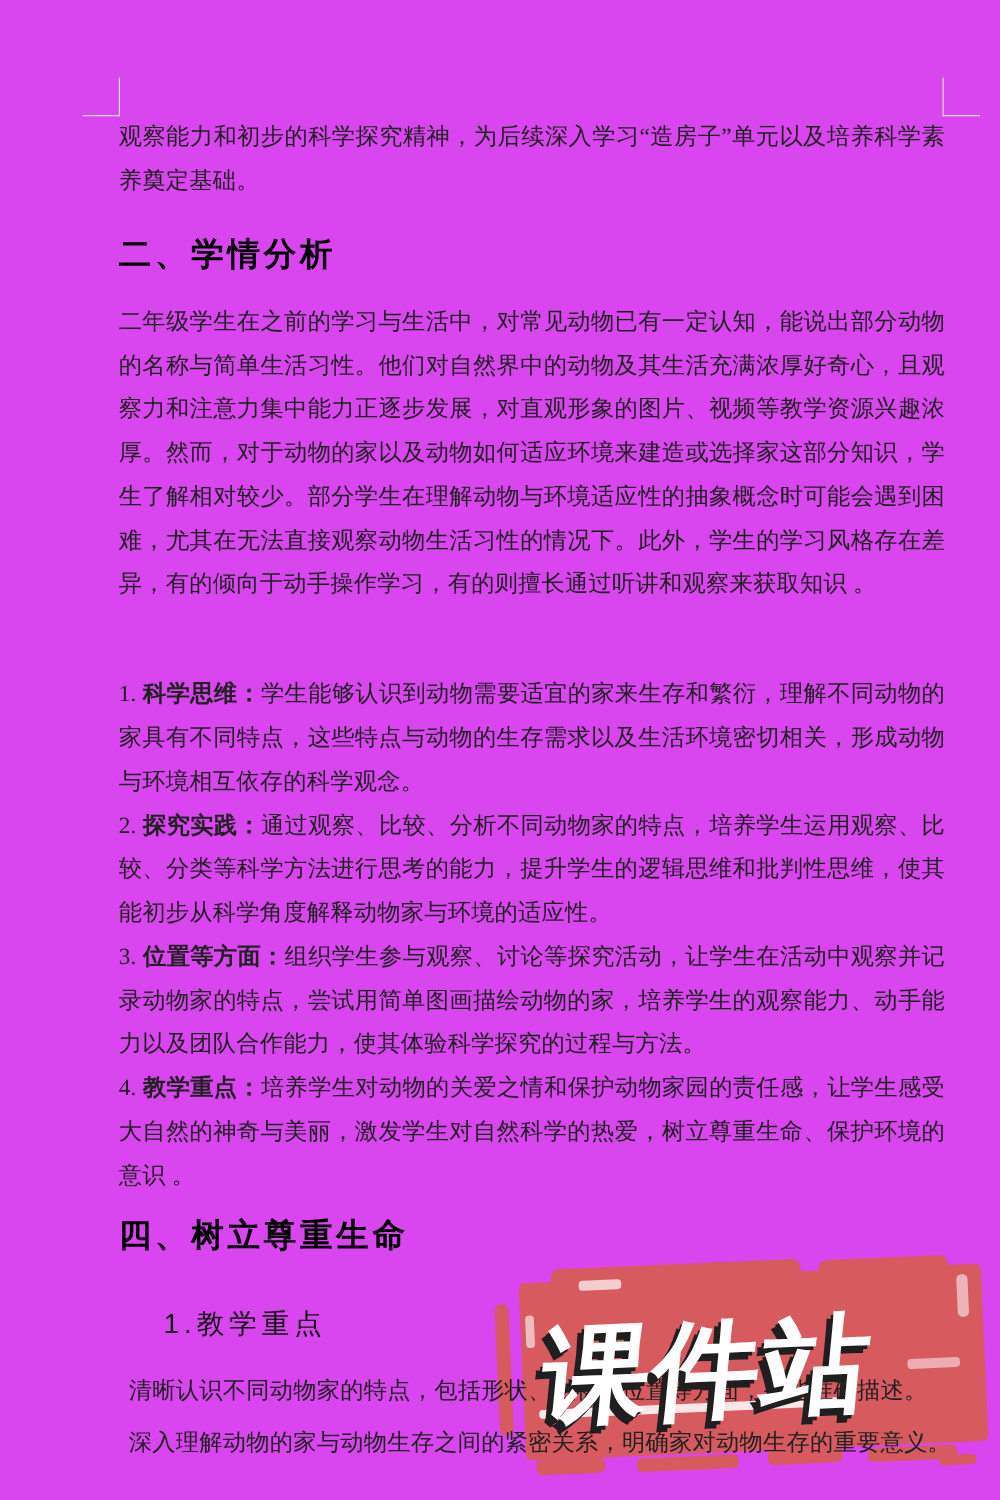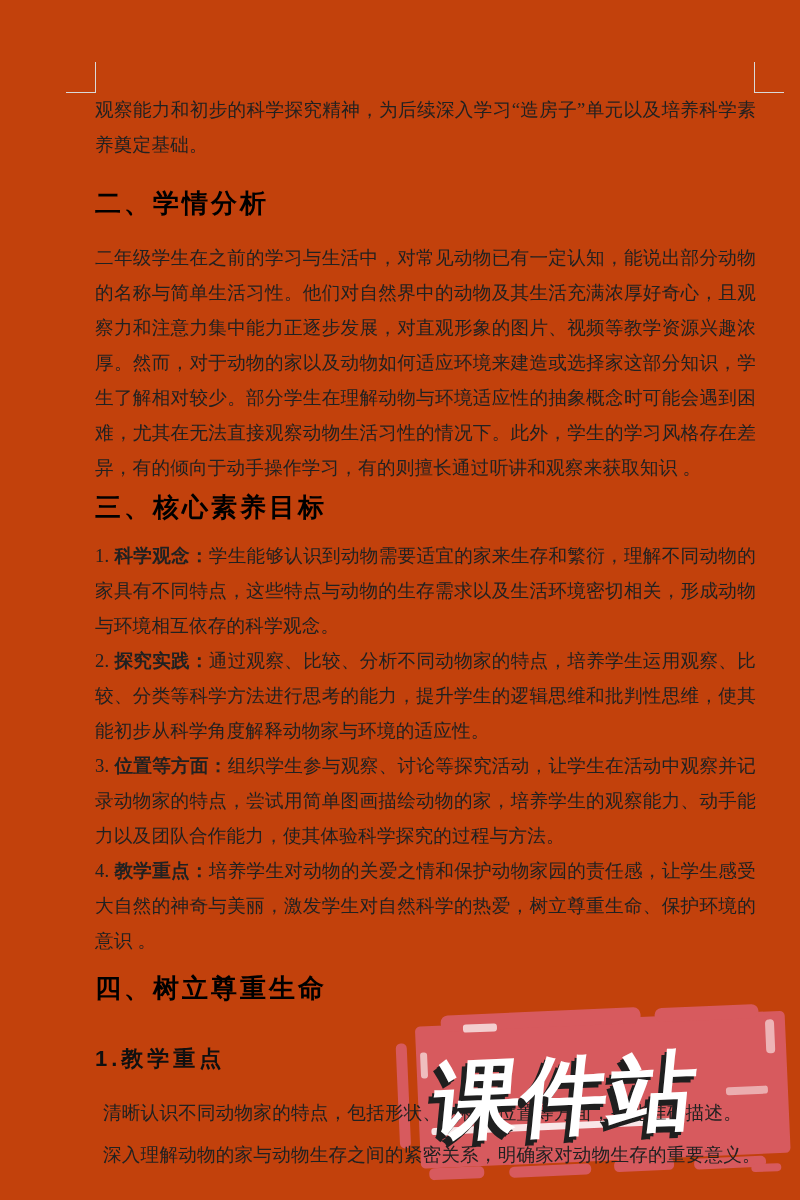--- a/index.html
+++ b/index.html
@@ -1,17 +1,17 @@
 <!DOCTYPE html>
 <html><head>
 <meta charset="utf-8">
 <style>
   html,body { margin:0; padding:0; background:#ffffff; }
   .page {
-    position:relative; width:800px; height:1200px; background:#c2410c;
+    position:relative; width:800px; height:1200px; background:#d946ef;
     overflow:hidden;
     font-family:"Liberation Serif","DejaVu Serif",serif;
     color:#212121;
   }
   
   .crop-mark { position:absolute; width:29px; height:30px; z-index:0; }
   .crop-mark.tl { left:66px; top:62px; border-right:1px solid #d9d9d9; border-bottom:1px solid #d9d9d9; }
   .crop-mark.tr { left:754px; top:62px; border-left:1px solid #d9d9d9; border-bottom:1px solid #d9d9d9; }
 
   .block { position:absolute; left:95px; width:661px; z-index:2; }
@@ -19,22 +19,22 @@
     font-size:18.6px; line-height:35px; text-align:justify;
     text-justify:inter-ideograph; letter-spacing:0.2px;
   }
   .h2 {
     font-family:Liberation Serif, serif;
     font-weight:700; font-size:26px; letter-spacing:3px;
     line-height:36px; color:#000;
   }
   .h3 {
     font-family:"Liberation Sans","DejaVu Sans",sans-serif;
-    font-weight:700; font-size:22px; letter-spacing:4px;
-    line-height:30px; color:#101010;
+    font-weight:400; font-size:22px; letter-spacing:4px;
+    line-height:30px; color:#101010;margin-left:36px;
   }
   .num { margin-right:5px; }
   .lbl { font-weight:700; }
   .pt { width:700px; text-align:left; padding-left:8px; }
 
   
   .stamp-red-layer, .stamp-text-layer {
     position:absolute; left:396px; top:1005px; width:400px; height:180px;
     transform:rotate(-2.5deg); pointer-events:none;
   }
@@ -78,24 +78,23 @@
       <rect x="372" y="22" width="9" height="34" rx="4" opacity="0.55"></rect>
     </g>
   </svg>
 
   <div class="block body-text" style="top:92px">观察能力和初步的科学探究精神，为后续深入学习“造房子”单元以及培养科学素养奠定基础。</div>
 
   <div class="block h2" style="top:186px">二、学情分析</div>
 
   <div class="block body-text" style="top:240px">二年级学生在之前的学习与生活中，对常见动物已有一定认知，能说出部分动物的名称与简单生活习性。他们对自然界中的动物及其生活充满浓厚好奇心，且观察力和注意力集中能力正逐步发展，对直观形象的图片、视频等教学资源兴趣浓厚。然而，对于动物的家以及动物如何适应环境来建造或选择家这部分知识，学生了解相对较少。部分学生在理解动物与环境适应性的抽象概念时可能会遇到困难，尤其在无法直接观察动物生活习性的情况下。此外，学生的学习风格存在差异，有的倾向于动手操作学习，有的则擅长通过听讲和观察来获取知识 。</div>
 
-  <div class="block h2" style="top:490px">三、核心素养目标</div>
 
   <div class="block body-text" style="top:538px">
-    <span class="num">1.</span><span class="lbl">科学观念：</span><span>学生能够认识到动物需要适宜的家来生存和繁衍，理解不同动物的家具有不同特点，这些特点与动物的生存需求以及生活环境密切相关，形成动物与环境相互依存的科学观念。</span>
+    <span class="num">1.</span><span class="lbl">科学思维：</span><span>学生能够认识到动物需要适宜的家来生存和繁衍，理解不同动物的家具有不同特点，这些特点与动物的生存需求以及生活环境密切相关，形成动物与环境相互依存的科学观念。</span>
   </div>
 
   <div class="block body-text" style="top:643px">
     <span class="num">2.</span><span class="lbl">探究实践：</span><span>通过观察、比较、分析不同动物家的特点，培养学生运用观察、比较、分类等科学方法进行思考的能力，提升学生的逻辑思维和批判性思维，使其能初步从科学角度解释动物家与环境的适应性。</span>
   </div>
 
   <div class="block body-text" style="top:748px">
     <span class="num">3.</span><span class="lbl">位置等方面：</span><span>组织学生参与观察、讨论等探究活动，让学生在活动中观察并记录动物家的特点，尝试用简单图画描绘动物的家，培养学生的观察能力、动手能力以及团队合作能力，使其体验科学探究的过程与方法。</span>
   </div>
 

